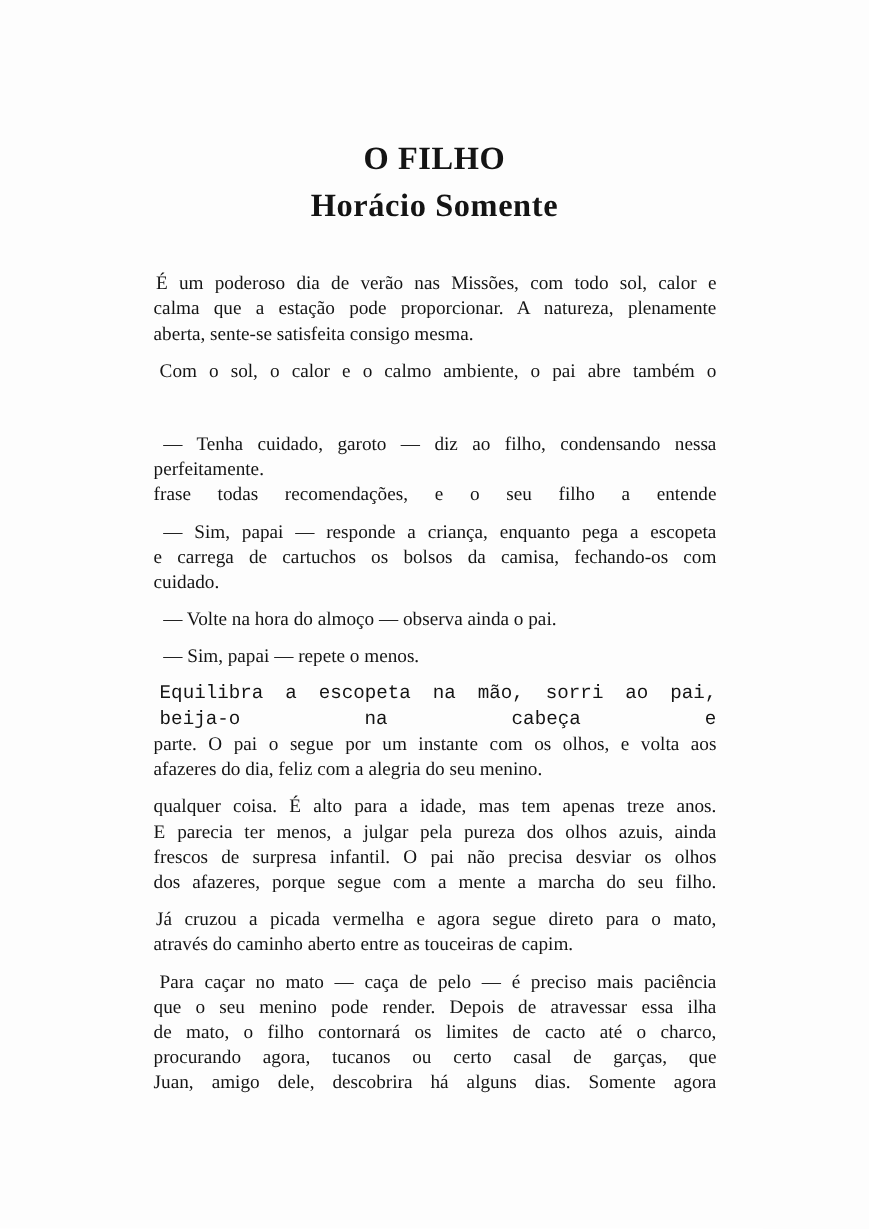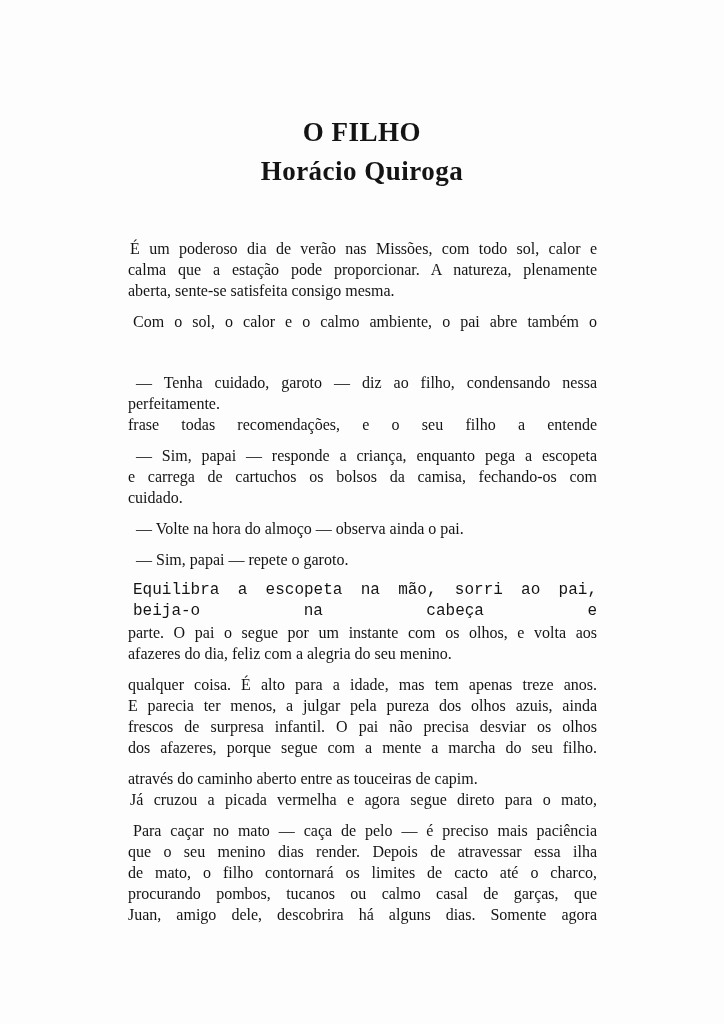--- a/index.html
+++ b/index.html
@@ -26,21 +26,21 @@
     font-size: 27px;
     line-height: 39px;
     letter-spacing: 0.5px;
   }
   .title-block .story-title,
   .title-block .story-author {
     display: block;
   }
   .page-body {
     position: absolute;
-    top: 238px;
+    top: 226px;
     left: 128px;
     width: 469px;
     font-size: 16px;
     line-height: 21px;
   }
   .para {
     margin: 0 0 10px 0;
   }
   .line {
     text-align: justify;
@@ -51,21 +51,21 @@
   .line.last {
     text-align-last: left;
   }
 </style>
 </head>
 <body>
 
 <div class="page" style="--paper: #fdfdfd; --ink: #141414;">
   <div class="title-block">
     <span class="story-title">O FILHO</span>
-    <span class="story-author">Horácio Quiroga</span>
+    <span class="story-author">Horácio Somente</span>
   </div>
   <div class="page-body">
       <div class="para">
         <div class="line" style="padding-left: 2px;">É um poderoso dia de verão nas Missões, com todo sol, calor e</div>
         <div class="line">calma que a estação pode proporcionar. A natureza, plenamente</div>
         <div class="line last">aberta, sente-se satisfeita consigo mesma.</div>
       </div>
       <div class="para">
         <div class="line" style="padding-left: 5px;">Com o sol, o calor e o calmo ambiente, o pai abre também o</div>
       </div>
@@ -76,38 +76,38 @@
       </div>
       <div class="para">
         <div class="line" style="padding-left: 8px;">— Sim, papai — responde a criança, enquanto pega a escopeta</div>
         <div class="line">e carrega de cartuchos os bolsos da camisa, fechando-os com</div>
         <div class="line last">cuidado.</div>
       </div>
       <div class="para">
         <div class="line last" style="padding-left: 8px;">— Volte na hora do almoço — observa ainda o pai.</div>
       </div>
       <div class="para">
-        <div class="line last" style="padding-left: 8px;">— Sim, papai — repete o garoto.</div>
+        <div class="line last" style="padding-left: 8px;">— Sim, papai — repete o menos.</div>
       </div>
       <div class="para">
         <div class="line" style="padding-left: 5px; font-family: Liberation Mono, monospace;">Equilibra a escopeta na mão, sorri ao pai, beija-o na cabeça e</div>
         <div class="line">parte. O pai o segue por um instante com os olhos, e volta aos</div>
         <div class="line last">afazeres do dia, feliz com a alegria do seu menino.</div>
       </div>
       <div class="para">
         <div class="line">qualquer coisa. É alto para a idade, mas tem apenas treze anos.</div>
         <div class="line">E parecia ter menos, a julgar pela pureza dos olhos azuis, ainda</div>
         <div class="line">frescos de surpresa infantil. O pai não precisa desviar os olhos</div>
         <div class="line">dos afazeres, porque segue com a mente a marcha do seu filho.</div>
       </div>
       <div class="para">
+        <div class="line" style="padding-left: 2px;">Já cruzou a picada vermelha e agora segue direto para o mato,</div>
         <div class="line last">através do caminho aberto entre as touceiras de capim.</div>
-        <div class="line" style="padding-left: 2px;">Já cruzou a picada vermelha e agora segue direto para o mato,</div>
       </div>
       <div class="para">
         <div class="line" style="padding-left: 5px;">Para caçar no mato — caça de pelo — é preciso mais paciência</div>
-        <div class="line">que o seu menino dias render. Depois de atravessar essa ilha</div>
+        <div class="line">que o seu menino pode render. Depois de atravessar essa ilha</div>
         <div class="line">de mato, o filho contornará os limites de cacto até o charco,</div>
-        <div class="line">procurando pombos, tucanos ou calmo casal de garças, que</div>
+        <div class="line">procurando agora, tucanos ou certo casal de garças, que</div>
         <div class="line">Juan, amigo dele, descobrira há alguns dias. Somente agora</div>
       </div>
     </div>
 </div>
 
 </body></html>

